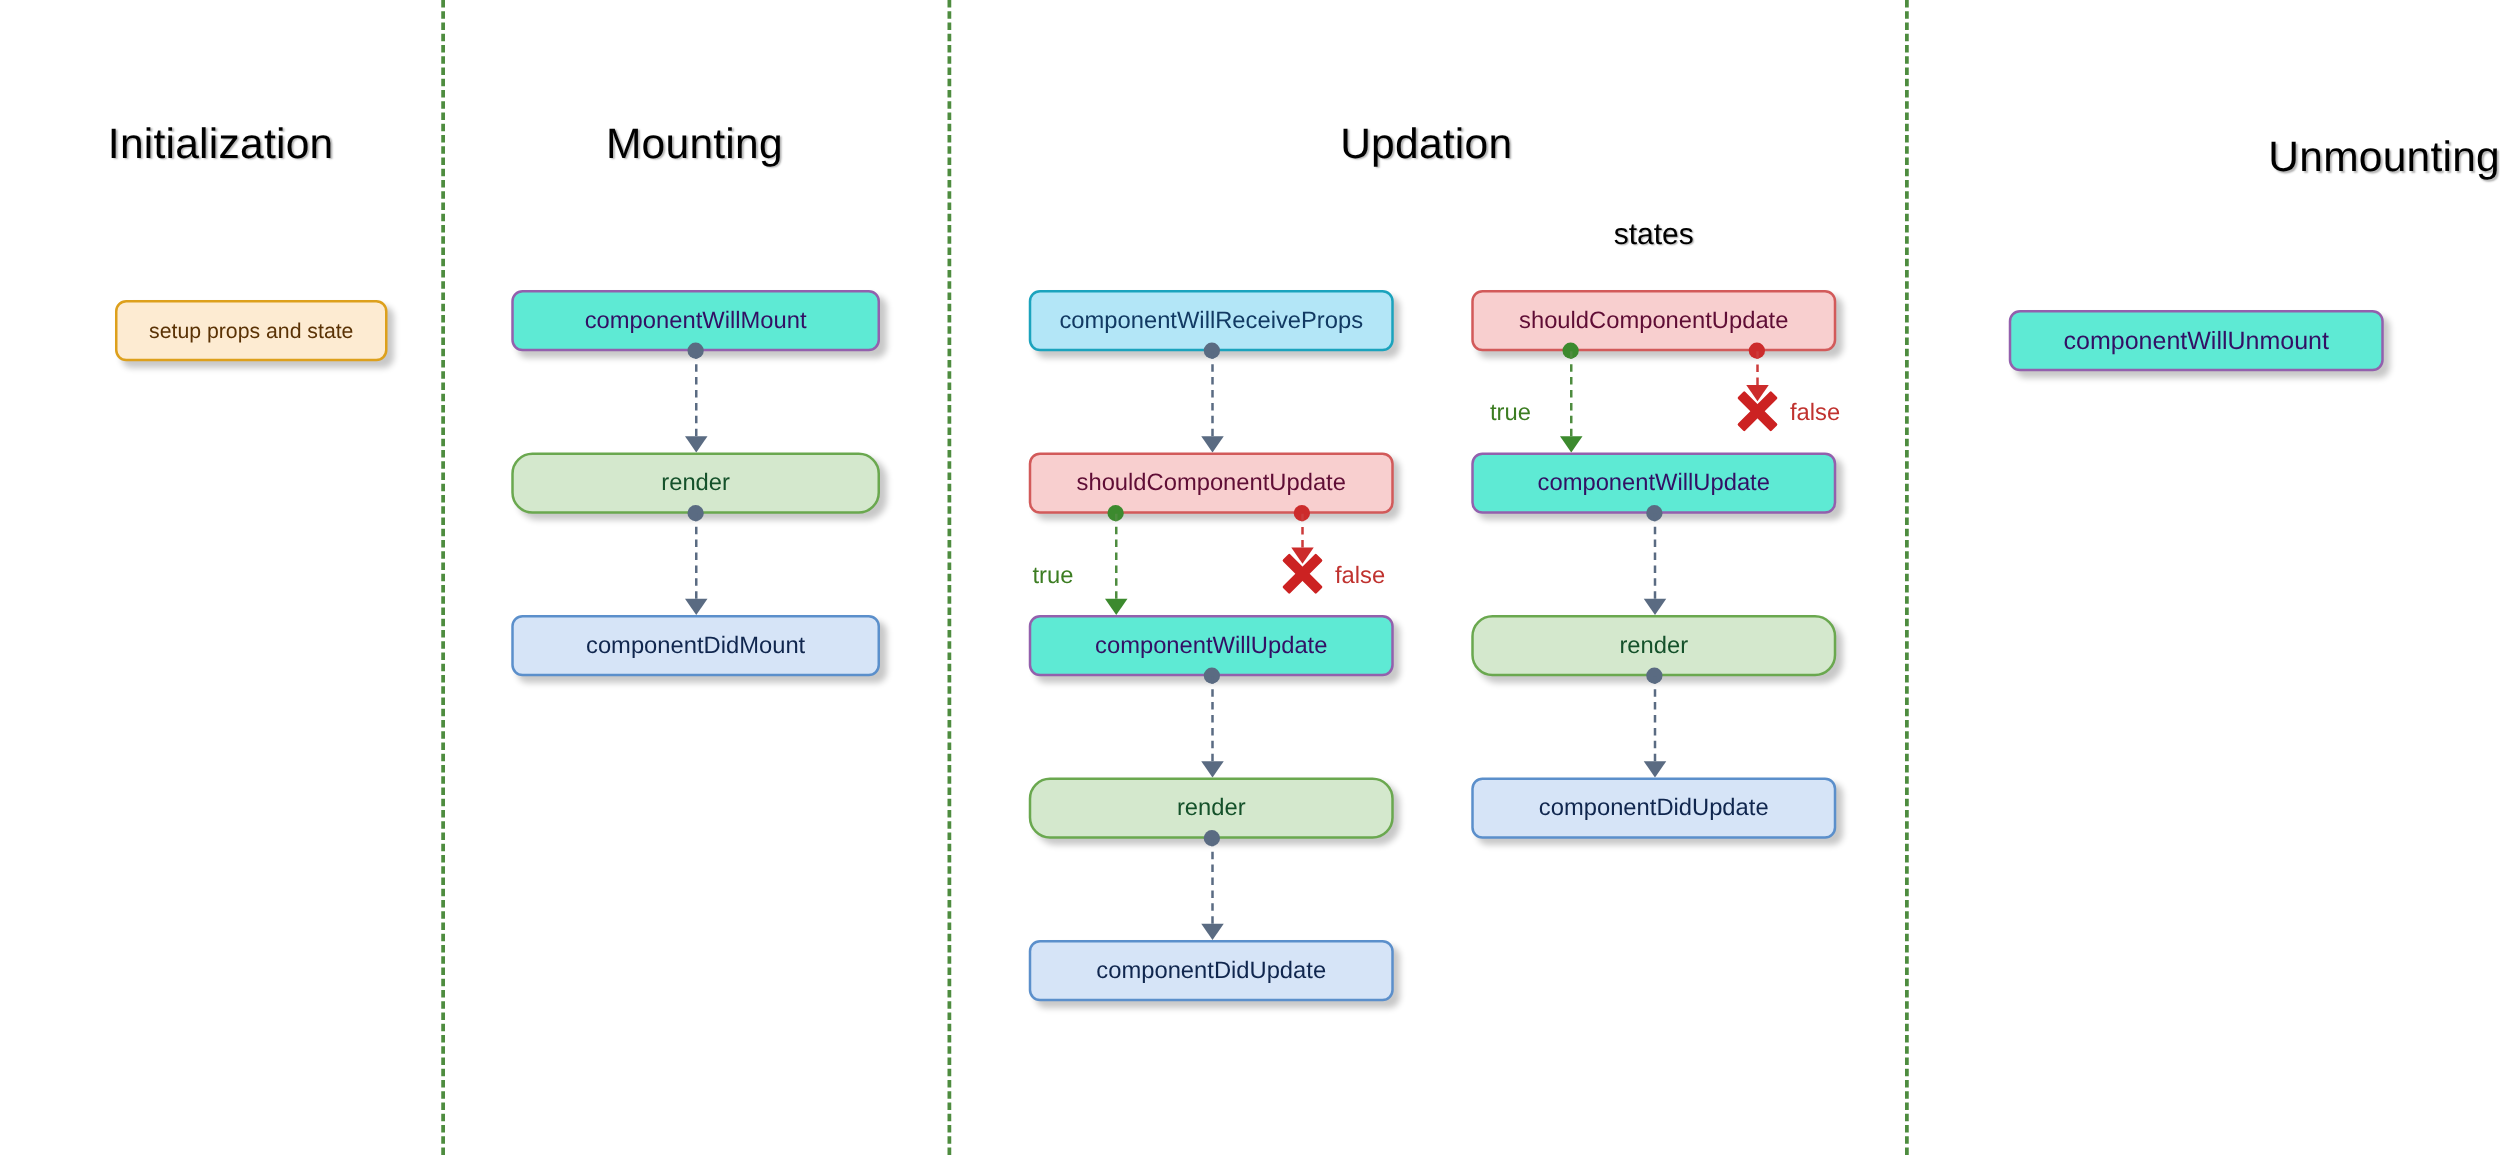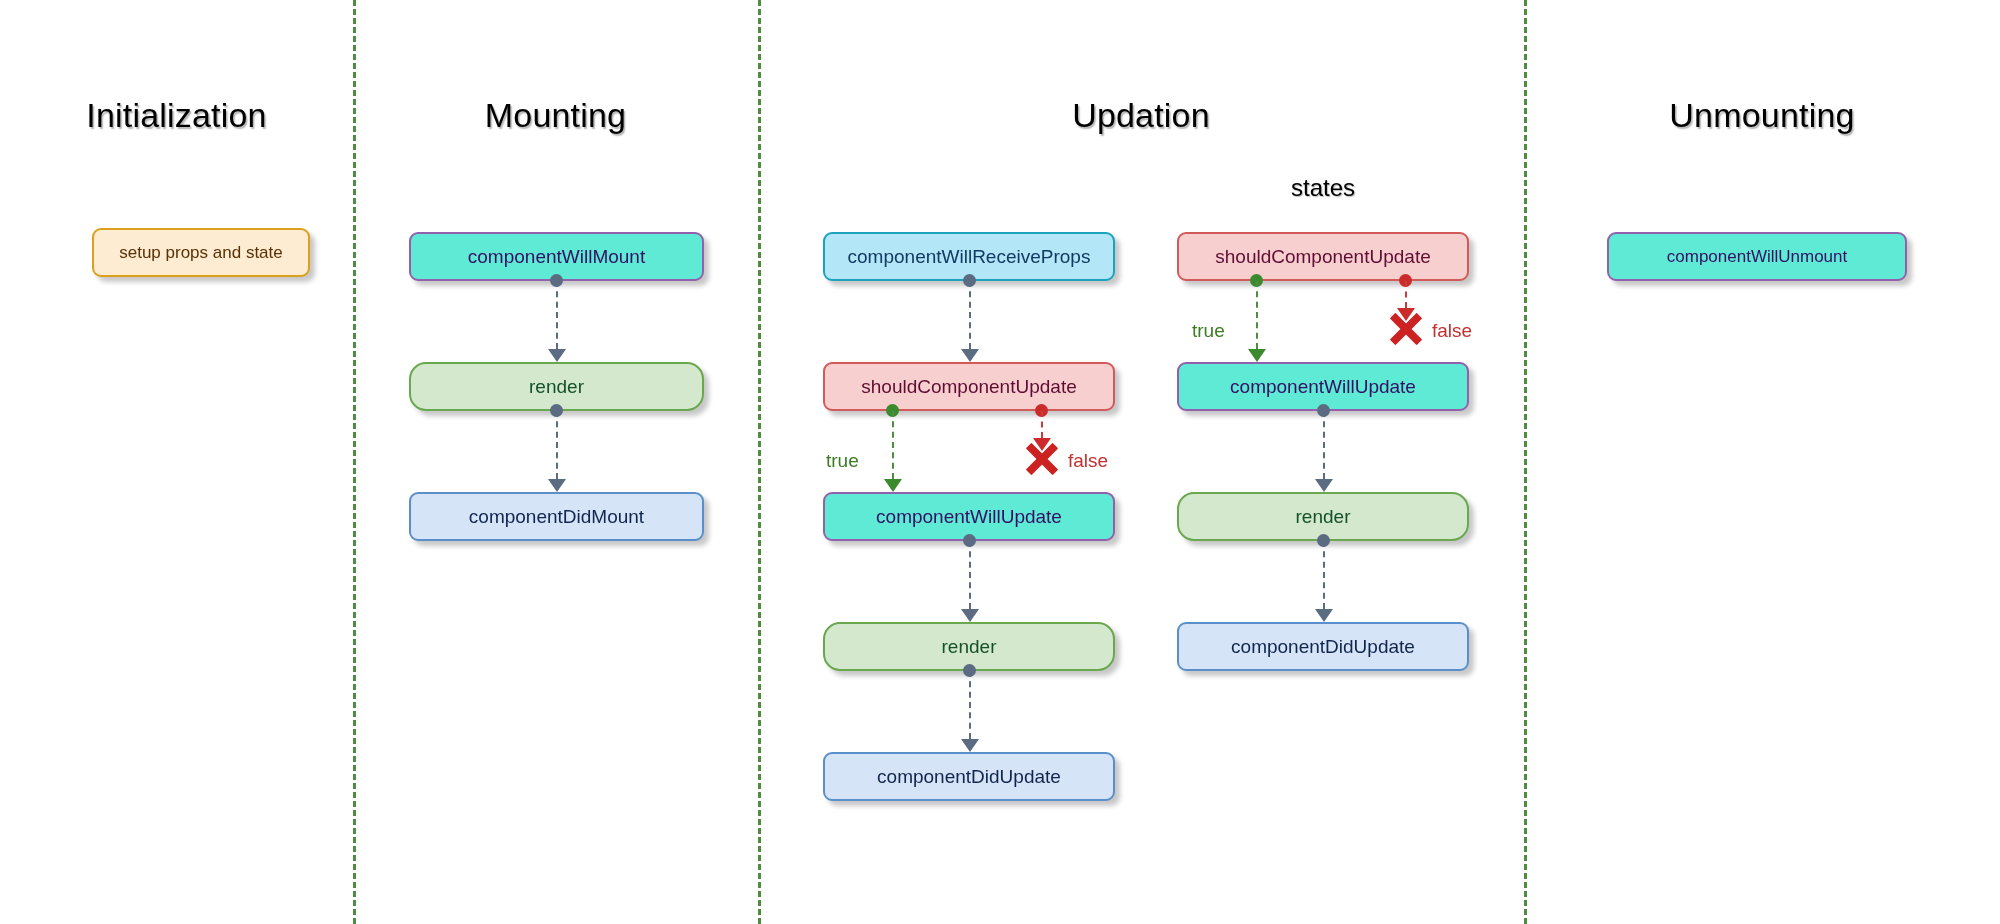--- a/index.html
+++ b/index.html
@@ -134,21 +134,21 @@
 <body>
 
 <div id="canvas">
 
   <div class="divider" style="left:353px;"></div>
   <div class="divider" style="left:758px;"></div>
   <div class="divider" style="left:1524px;"></div>
 
   <div class="section-title" style="left:0px; top:96px; width:353px;">Initialization</div>
 
-  <div class="node node-orange" style="left:92px; top:228px; width:218px; font-size:17px;">setup props and state</div>
+  <div class="node node-orange" style="left:92px; top:240px; width:218px; font-size:17px;">setup props and state</div>
 
   <div class="section-title" style="left:353px; top:96px; width:405px;">Mounting</div>
 
   <div class="node node-purple" style="left:409px; top:232px; width:295px;">componentWillMount</div>
   <div class="dot" style="left:550px; top:274px;"></div>
   <div class="conn" style="left:556px; top:281px; height:68px;"></div>
   <div class="arrow" style="left:548px; top:349px;"></div>
 
   <div class="node node-green" style="left:409px; top:362px; width:295px;">render</div>
   <div class="dot" style="left:550px; top:404px;"></div>
@@ -216,17 +216,17 @@
   <div class="conn" style="left:1323px; top:411px; height:68px;"></div>
   <div class="arrow" style="left:1315px; top:479px;"></div>
 
   <div class="node node-green" style="left:1177px; top:492px; width:292px;">render</div>
   <div class="dot" style="left:1317px; top:534px;"></div>
   <div class="conn" style="left:1323px; top:541px; height:68px;"></div>
   <div class="arrow" style="left:1315px; top:609px;"></div>
 
   <div class="node node-blue" style="left:1177px; top:622px; width:292px;">componentDidUpdate</div>
 
-  <div class="section-title" style="left:1524px; top:96px; width:476px;">Unmounting</div>
-
-  <div class="node node-purple" style="left:1607px; top:232px; width:300px; font-size:17px;text-align:right;">componentWillUnmount</div>
+  <div class="section-title" style="left:1524px; top:107px; width:476px;text-align:right;">Unmounting</div>
+
+  <div class="node node-purple" style="left:1607px; top:248px; width:300px; font-size:20px;text-align:right;">componentWillUnmount</div>
 
 </div>
 
 </body></html>

